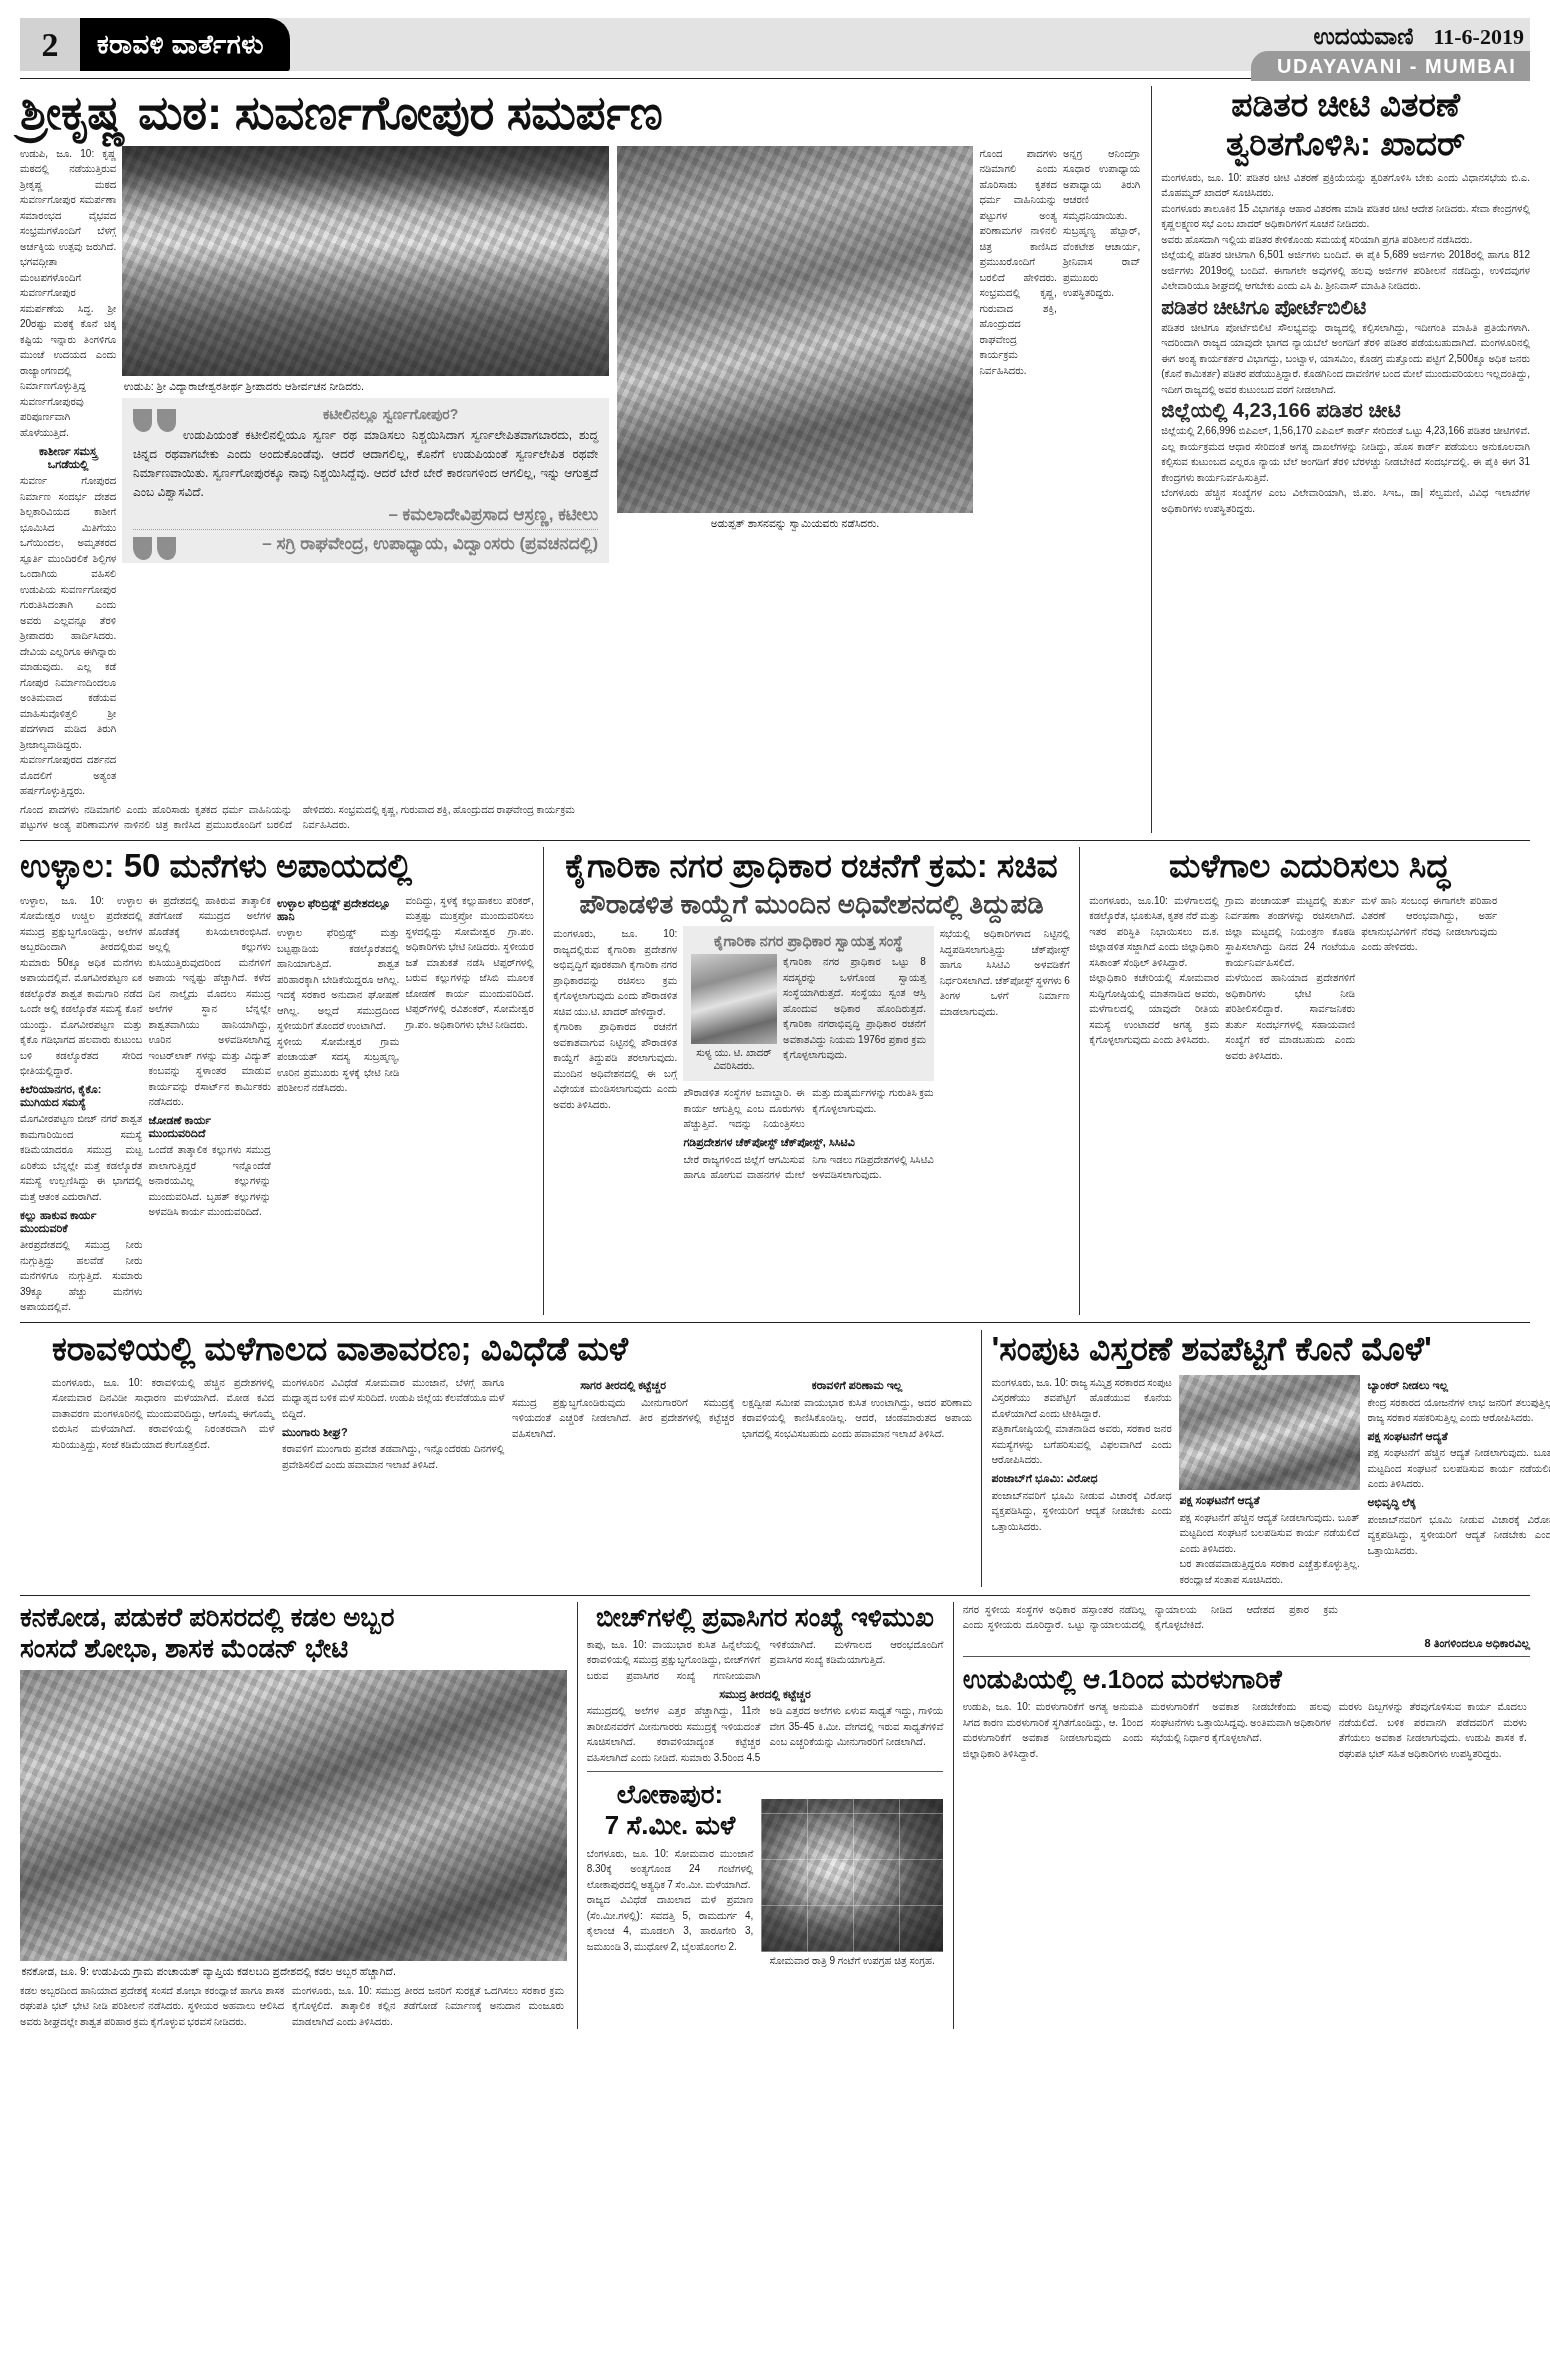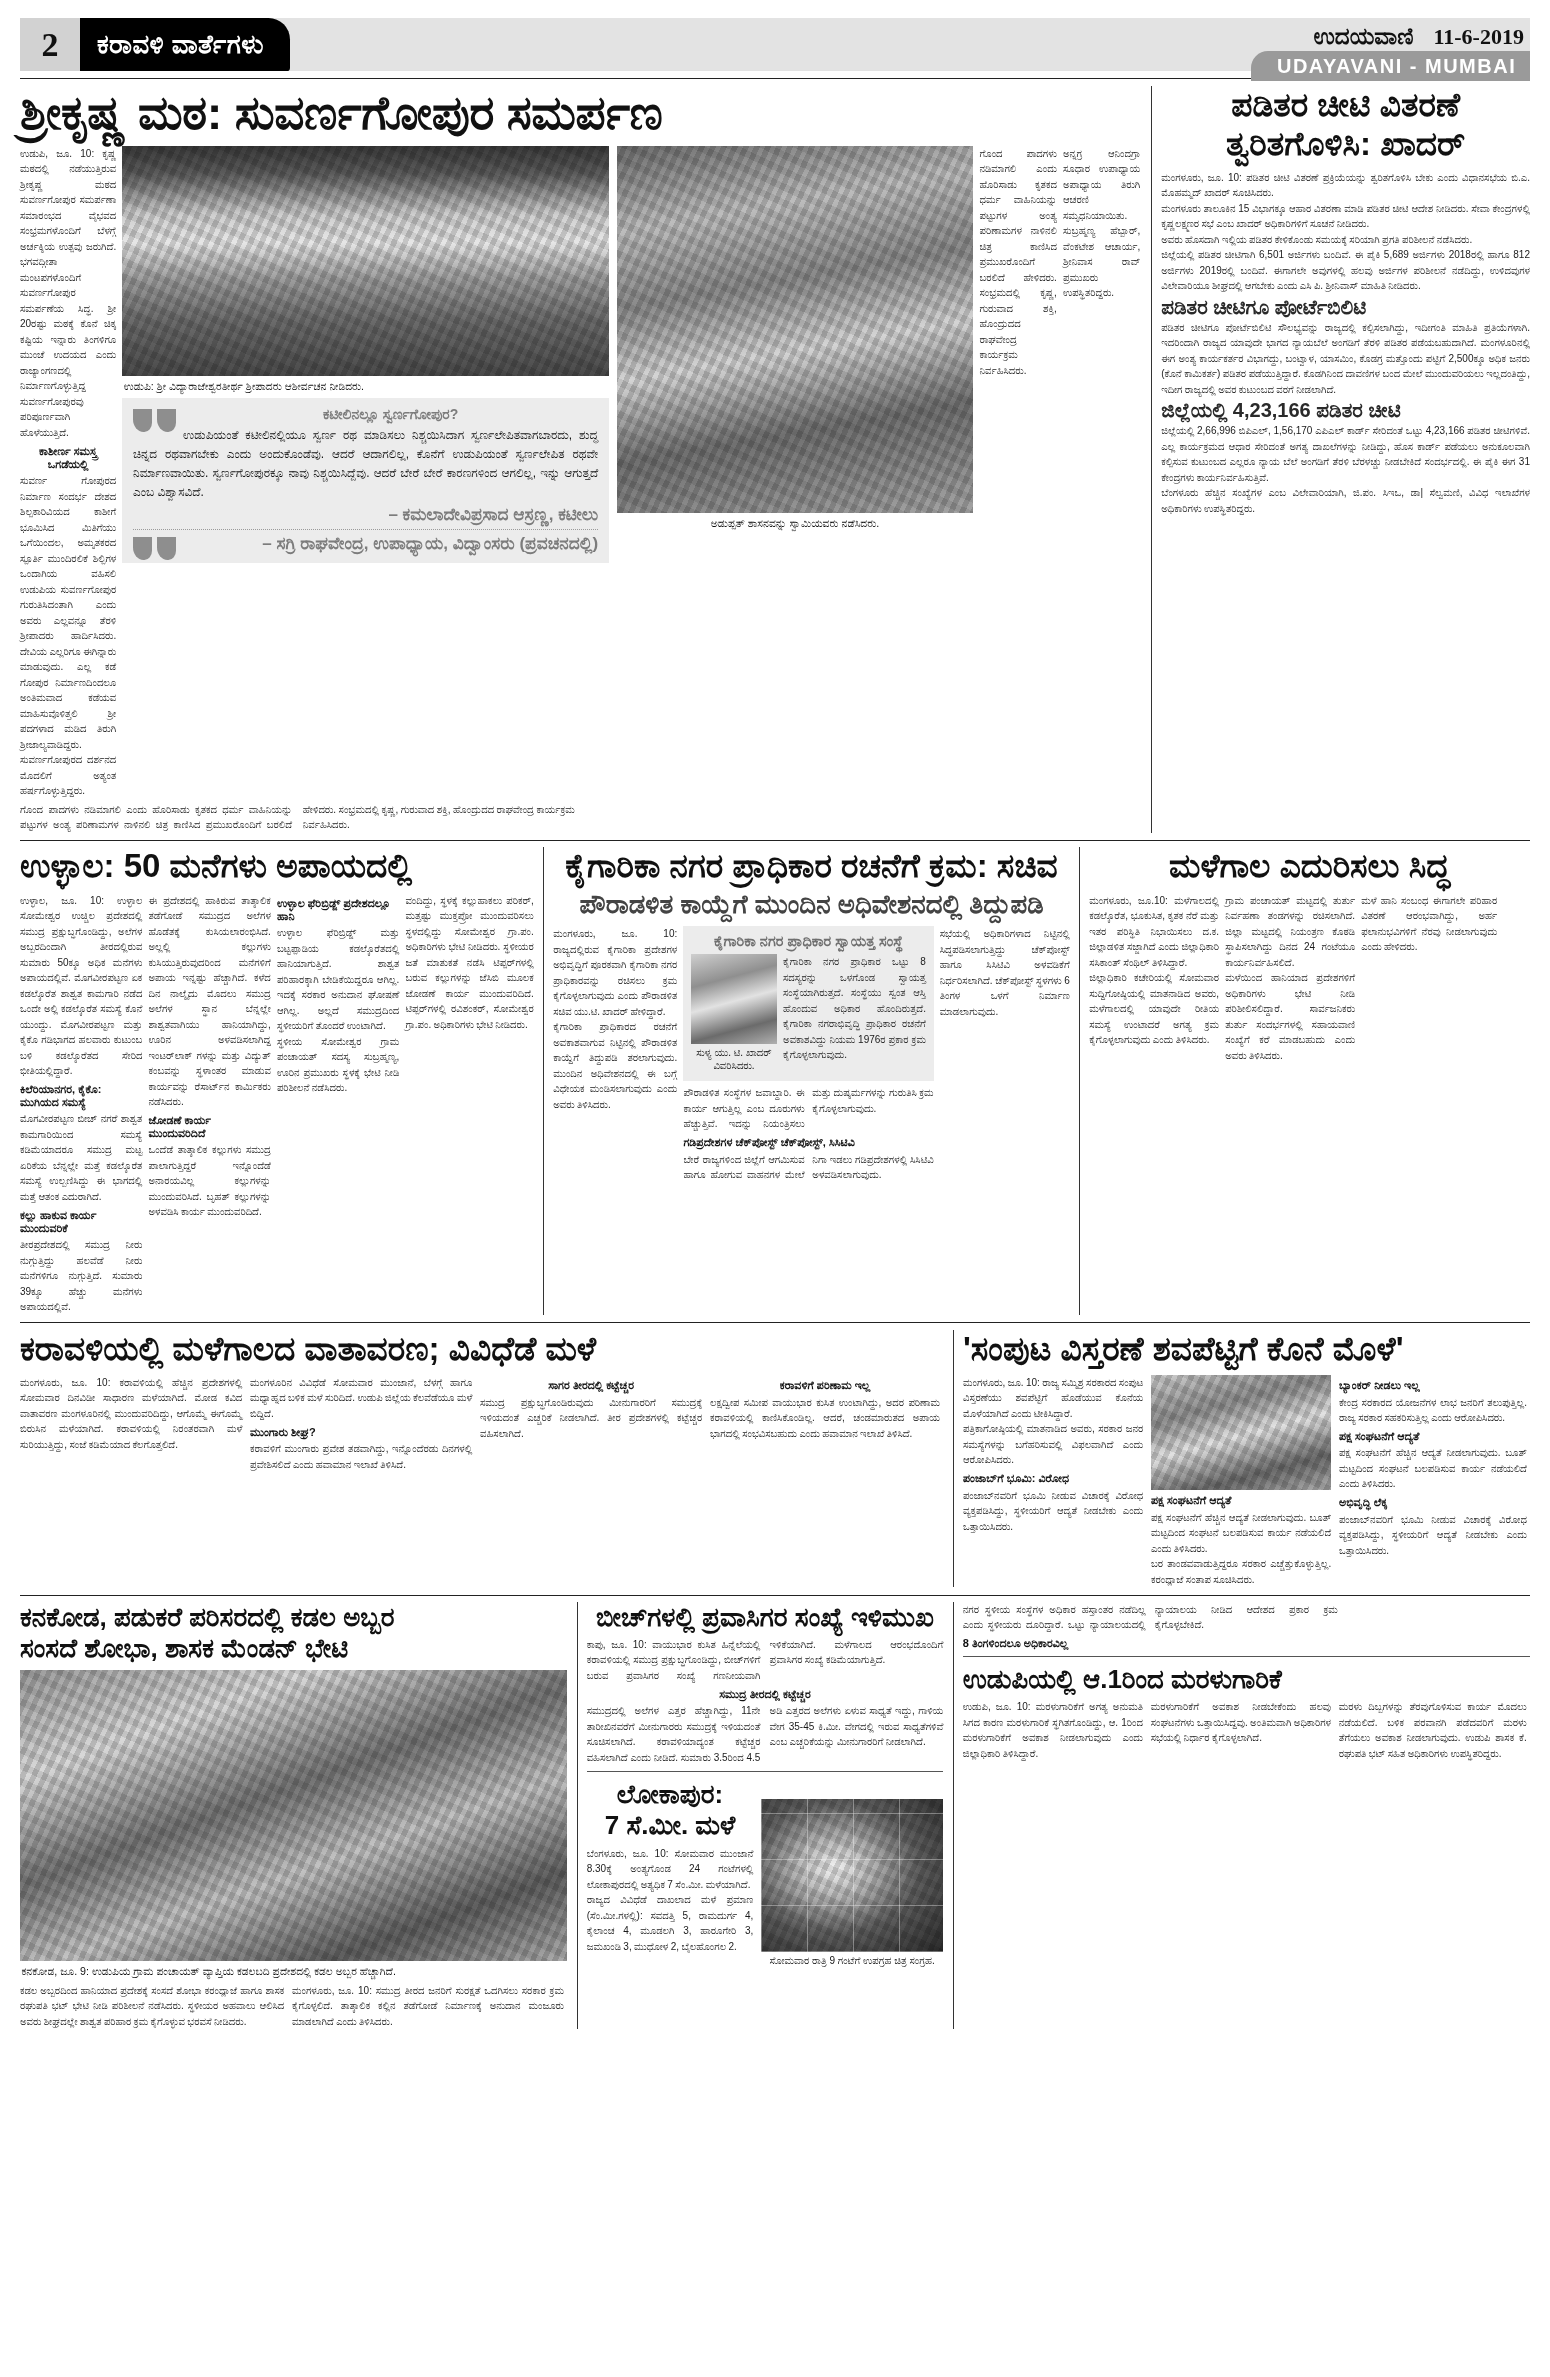--- a/index.html
+++ b/index.html
@@ -348,21 +348,21 @@
         </div>
         <div style="width:136px;">
           <div class="body-txt">ಮಳೆ ಹಾನಿ ಸಂಬಂಧ ಈಗಾಗಲೇ ಪರಿಹಾರ ವಿತರಣೆ ಆರಂಭವಾಗಿದ್ದು, ಅರ್ಹ ಫಲಾನುಭವಿಗಳಿಗೆ ನೆರವು ನೀಡಲಾಗುವುದು ಎಂದು ಹೇಳಿದರು.</div>
         </div>
       </div>
     </div>
   </div>
 
   <hr class="rule" style="margin-top:7.7px;">
 
-  <div class="cols" style="margin-top:6.1px;">
+  <div class="cols" style="margin-top:6.1px;margin-left:32px;">
 
     <div style="width:934px; padding-right:9.2px;">
       <div class="hl2">ಕರಾವಳಿಯಲ್ಲಿ ಮಳೆಗಾಲದ ವಾತಾವರಣ; ವಿವಿಧೆಡೆ ಮಳೆ</div>
       <div class="cols" style="margin-top:6.1px;">
         <div style="width:230px; padding-right:7.7px;">
           <div class="body-txt">ಮಂಗಳೂರು, ಜೂ. 10: ಕರಾವಳಿಯಲ್ಲಿ ಹೆಚ್ಚಿನ ಪ್ರದೇಶಗಳಲ್ಲಿ ಸೋಮವಾರ ದಿನವಿಡೀ ಸಾಧಾರಣ ಮಳೆಯಾಗಿದೆ. ಮೋಡ ಕವಿದ ವಾತಾವರಣ ಮಂಗಳೂರಿನಲ್ಲಿ ಮುಂದುವರಿದಿದ್ದು, ಆಗೊಮ್ಮೆ ಈಗೊಮ್ಮೆ ಬಿರುಸಿನ ಮಳೆಯಾಗಿದೆ. ಕರಾವಳಿಯಲ್ಲಿ ನಿರಂತರವಾಗಿ ಮಳೆ ಸುರಿಯುತ್ತಿದ್ದು, ಸಂಜೆ ಕಡಿಮೆಯಾದ ಕೆಲಗೊತ್ತಲಿದೆ.</div>
         </div>
         <div style="width:230px; padding-right:7.7px;">
           <div class="body-txt">ಮಂಗಳೂರಿನ ವಿವಿಧೆಡೆ ಸೋಮವಾರ ಮುಂಜಾನೆ, ಬೆಳಗ್ಗೆ ಹಾಗೂ ಮಧ್ಯಾಹ್ನದ ಬಳಿಕ ಮಳೆ ಸುರಿದಿದೆ. ಉಡುಪಿ ಜಿಲ್ಲೆಯ ಕೆಲವೆಡೆಯೂ ಮಳೆ ಬಿದ್ದಿದೆ.</div>
           <div class="colhead" style="text-align:left;">ಮುಂಗಾರು ಶೀಘ್ರ?</div>
@@ -442,21 +442,21 @@
         </div>
         <div style="width:184px;">
           <div class="photo photo-sat" style="height:153px; margin-top:20px;"></div>
           <div class="small-cap">ಸೋಮವಾರ ರಾತ್ರಿ 9 ಗಂಟೆಗೆ ಉಪಗ್ರಹ ಚಿತ್ರ ಸಂಗ್ರಹ.</div>
         </div>
       </div>
     </div>
 
     <div class="vline-l" style="width:578px;">
       <div class="body-txt" style="column-count:3; column-gap:9.2px;">ನಗರ ಸ್ಥಳೀಯ ಸಂಸ್ಥೆಗಳ ಅಧಿಕಾರ ಹಸ್ತಾಂತರ ನಡೆದಿಲ್ಲ ಎಂದು ಸ್ಥಳೀಯರು ದೂರಿದ್ದಾರೆ. ಒಟ್ಟು ನ್ಯಾಯಾಲಯದಲ್ಲಿ ನ್ಯಾಯಾಲಯ ನೀಡಿದ ಆದೇಶದ ಪ್ರಕಾರ ಕ್ರಮ ಕೈಗೊಳ್ಳಬೇಕಿದೆ.</div>
-      <div class="colhead" style="text-align:left;">8 ತಿಂಗಳಿಂದಲೂ ಅಧಿಕಾರವಿಲ್ಲ</div>
+      <div class="colhead" style="text-align:right;">8 ತಿಂಗಳಿಂದಲೂ ಅಧಿಕಾರವಿಲ್ಲ</div>
 
       <hr class="rule-thin" style="margin:6.1px 0 6.1px 0;">
 
       <div class="hl3">ಉಡುಪಿಯಲ್ಲಿ ಆ.1ರಿಂದ ಮರಳುಗಾರಿಕೆ</div>
       <div class="cols" style="margin-top:4.6px;">
         <div style="width:188px; padding-right:7.7px;">
           <div class="body-txt">ಉಡುಪಿ, ಜೂ. 10: ಮರಳುಗಾರಿಕೆಗೆ ಅಗತ್ಯ ಅನುಮತಿ ಸಿಗದ ಕಾರಣ ಮರಳುಗಾರಿಕೆ ಸ್ಥಗಿತಗೊಂಡಿದ್ದು, ಆ. 1ರಿಂದ ಮರಳುಗಾರಿಕೆಗೆ ಅವಕಾಶ ನೀಡಲಾಗುವುದು ಎಂದು ಜಿಲ್ಲಾಧಿಕಾರಿ ತಿಳಿಸಿದ್ದಾರೆ.</div>
         </div>
         <div style="width:188px; padding-right:7.7px;">
           <div class="body-txt">ಮರಳುಗಾರಿಕೆಗೆ ಅವಕಾಶ ನೀಡಬೇಕೆಂದು ಹಲವು ಸಂಘಟನೆಗಳು ಒತ್ತಾಯಿಸಿದ್ದವು. ಅಂತಿಮವಾಗಿ ಅಧಿಕಾರಿಗಳ ಸಭೆಯಲ್ಲಿ ನಿರ್ಧಾರ ಕೈಗೊಳ್ಳಲಾಗಿದೆ.</div>

